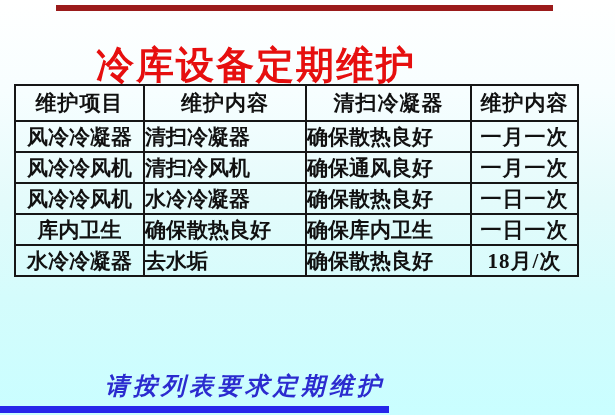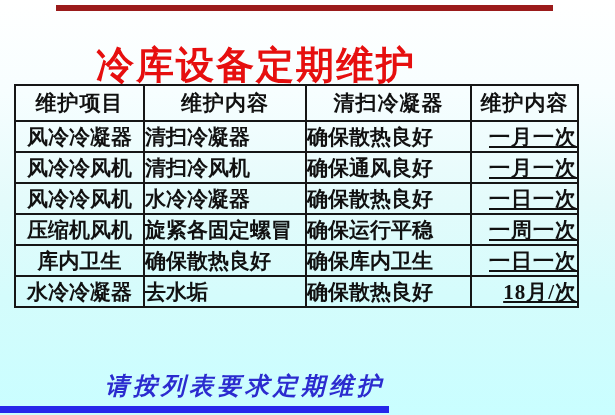--- a/index.html
+++ b/index.html
@@ -53,21 +53,21 @@
     height: 34px;
     text-align: center;
     letter-spacing: 1px;
     border-radius: 16px;
   }
   table.maint td {
     height: 29px;
   }
   td.c-item { text-align: center; }
   td.c-content, td.c-purpose { text-align: left; padding-left: 8px; margin-left: 28px; }
-  td.c-cycle { text-align: right; letter-spacing: 1px; text-decoration: underline; }
+  td.c-cycle { text-align: center; letter-spacing: 1px; }
   .footer-note {
     position: absolute;
     left: 0;
     top: 370px;
     width: 490px;
     text-align: center;
     font-size: 24px;
     font-weight: bold;
     font-style: italic;
     letter-spacing: 4px;
@@ -118,26 +118,20 @@
       <td class="c-purpose">确保通风良好</td>
       <td class="c-cycle">一月一次</td>
     </tr>
     <tr>
       <td class="c-item">风冷冷风机</td>
       <td class="c-content">水冷冷凝器</td>
       <td class="c-purpose">确保散热良好</td>
       <td class="c-cycle">一日一次</td>
     </tr>
     <tr>
-      <td class="c-item">压缩机风机</td>
-      <td class="c-content">旋紧各固定螺冒</td>
-      <td class="c-purpose">确保运行平稳</td>
-      <td class="c-cycle">一周一次</td>
-    </tr>
-    <tr>
       <td class="c-item">库内卫生</td>
       <td class="c-content">确保散热良好</td>
       <td class="c-purpose">确保库内卫生</td>
       <td class="c-cycle">一日一次</td>
     </tr>
     <tr>
       <td class="c-item">水冷冷凝器</td>
       <td class="c-content">去水垢</td>
       <td class="c-purpose">确保散热良好</td>
       <td class="c-cycle">18月/次</td>

